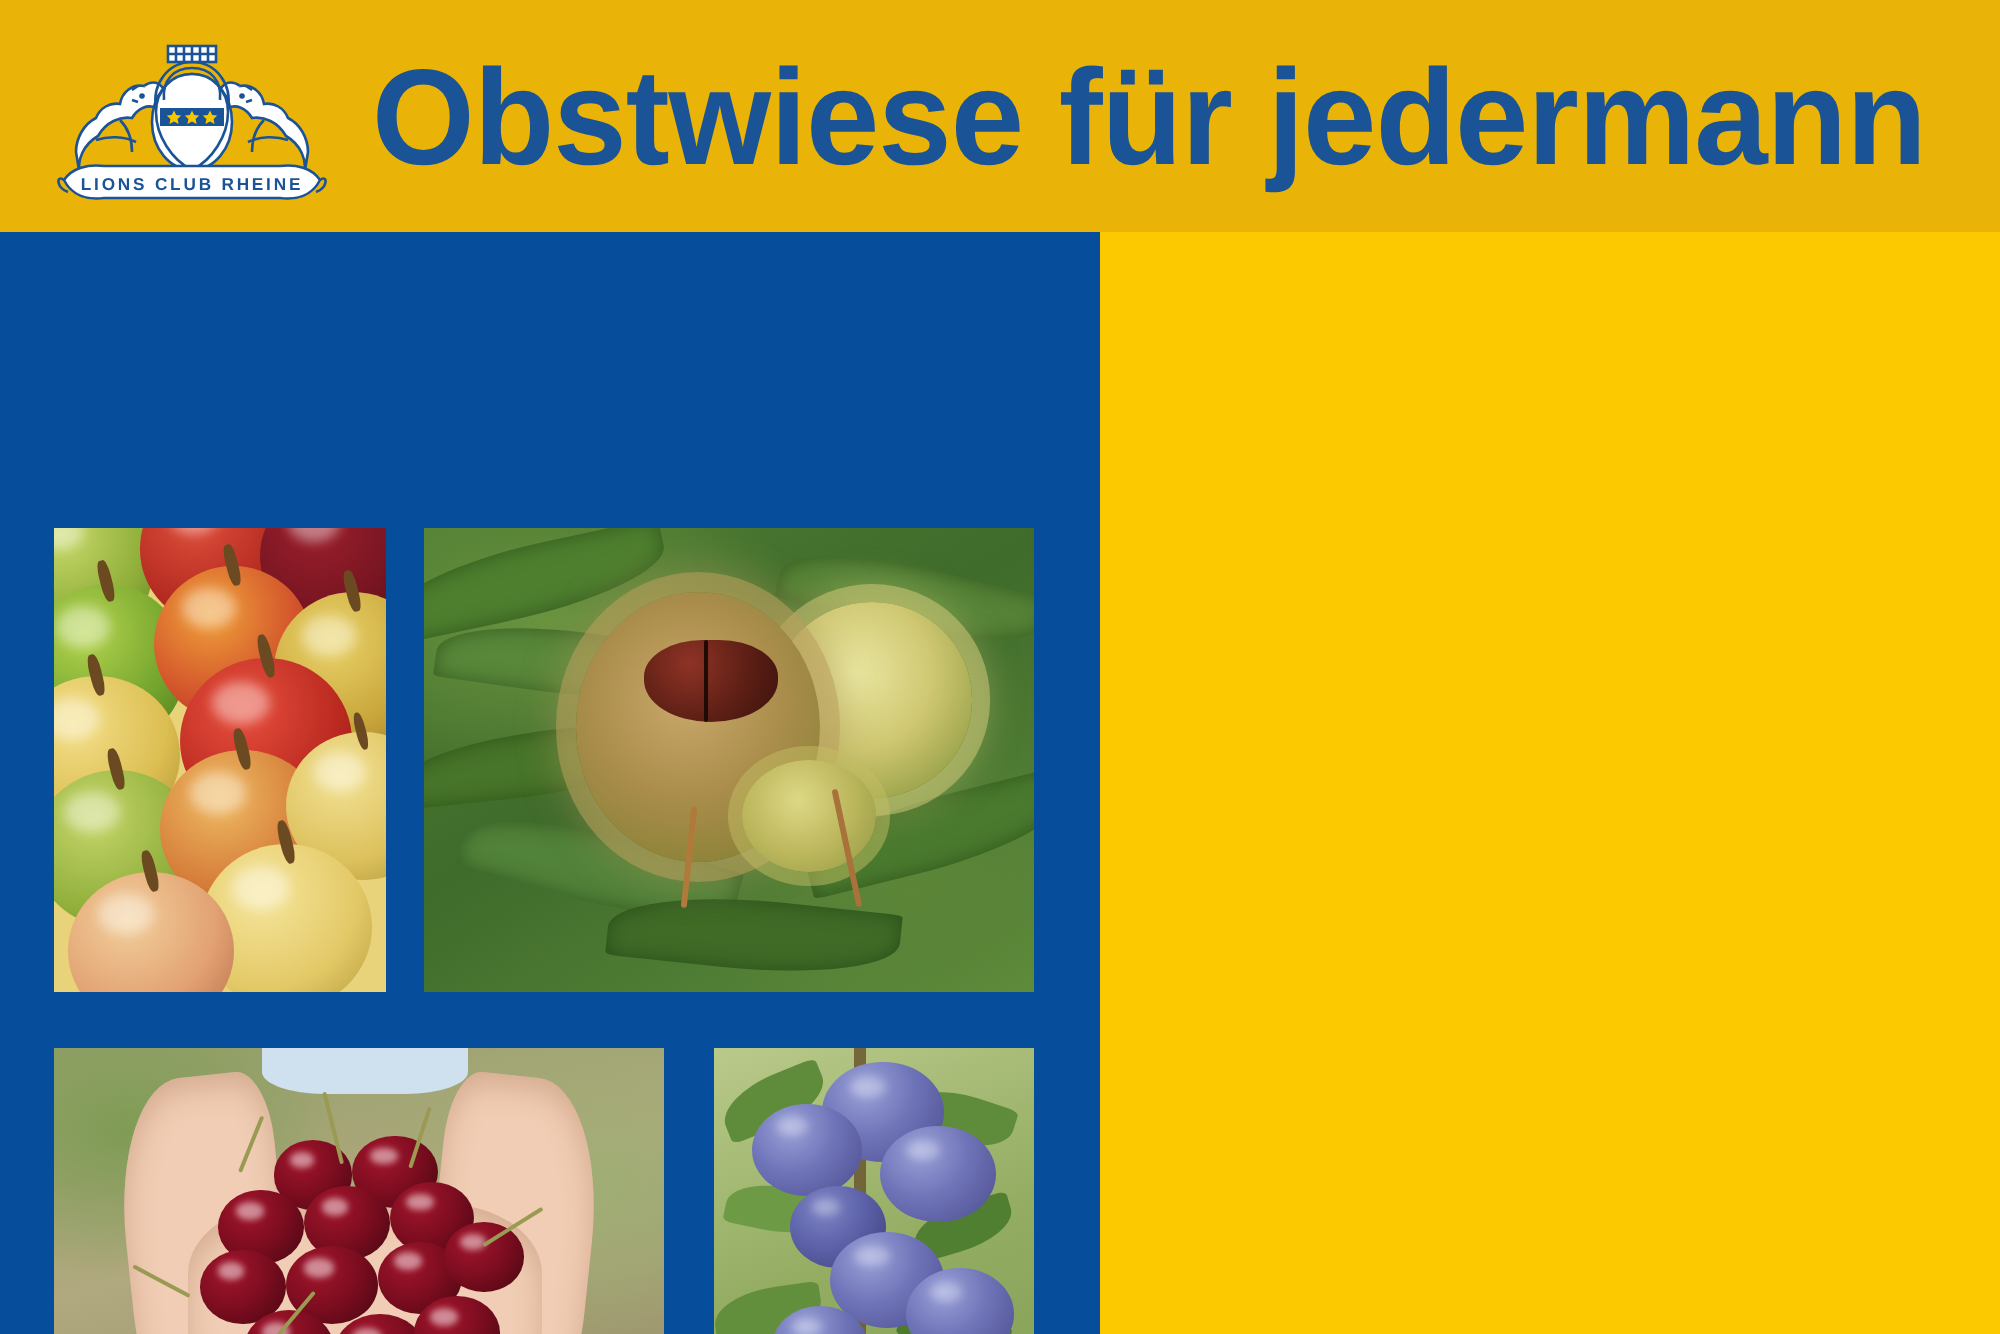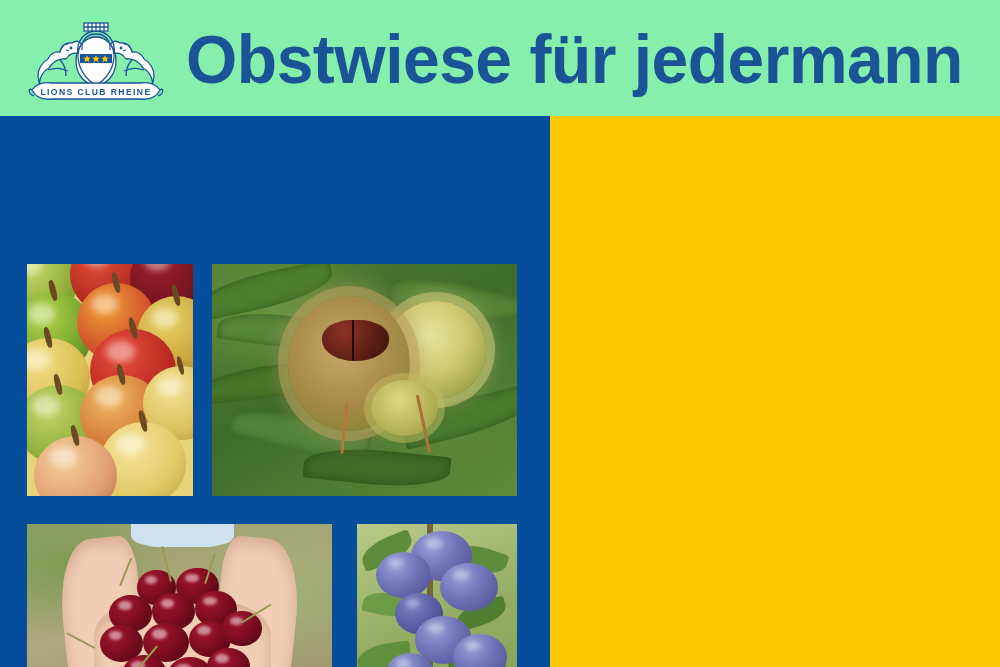--- a/index.html
+++ b/index.html
@@ -4,21 +4,21 @@
 <style>
   html,body{margin:0;padding:0;}
   body{
     width:1000px;height:667px;overflow:hidden;
     background:#ffffff;
     font-family:"Liberation Sans","DejaVu Sans",sans-serif;
   }
   .poster{position:relative;width:1000px;height:667px;background:#ffffff;}
 
   
-  .header{position:absolute;left:0;top:0;width:1000px;height:136px;background:#86efac;}
+  .header{position:absolute;left:0;top:0;width:1000px;height:136px;background:#eab308;}
   .logo{position:absolute;left:22px;top:14px;width:148px;height:92px;}
   .title{
     position:absolute;left:186px;top:14px;
     font-size:68px;line-height:90px;font-weight:bold;
     color:#1A5396;letter-spacing:-0.5px;
     font-family:"Liberation Sans","DejaVu Sans",sans-serif;
     transform:scaleX(0.97);transform-origin:left center;
     white-space:nowrap;
   }
 

